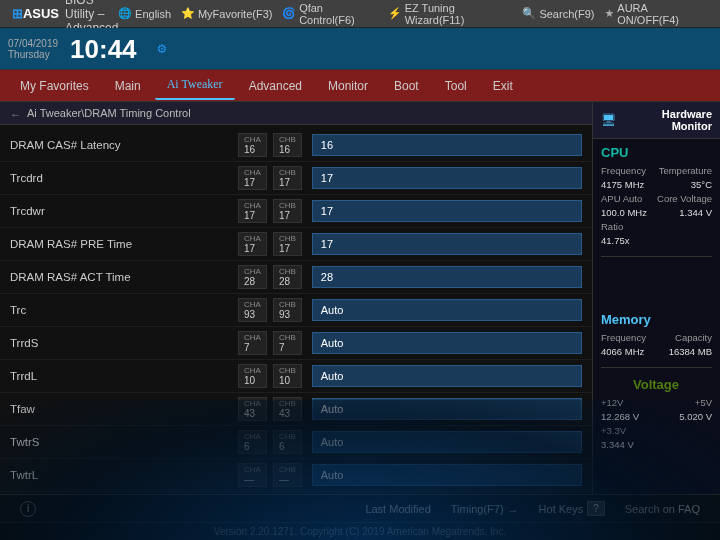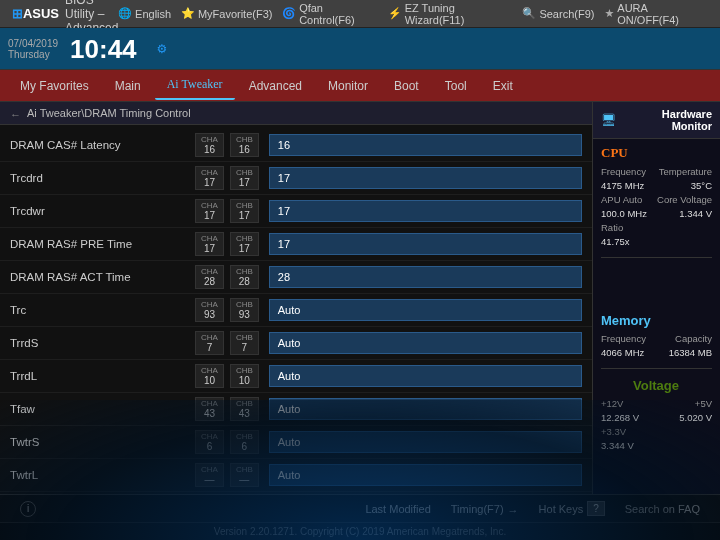--- a/index.html
+++ b/index.html
@@ -166,33 +166,32 @@
     .table-area::-webkit-scrollbar-thumb { background: #444; border-radius: 3px; }
 
     .timing-row {
       display: flex;
       align-items: center;
       padding: 4px 10px;
       border-bottom: 1px solid #1e1e1e;
       min-height: 32px;
     }
     .timing-name {
-      width: 185px;
+      width: 228px;
       color: #ccc;
       font-size: 11.5px;
     }
     .timing-channels {
       display: flex;
       gap: 6px;
       margin-right: 10px;
     }
     .channel-box {
       display: flex;
       flex-direction: column;
-      align-items: center;
       background: #222;
       border: 1px solid #333;
       padding: 1px 5px;
       font-size: 9px;
       min-width: 28px;
     }
     .channel-label {
       color: #888;
       font-size: 8px;
     }
@@ -296,21 +295,21 @@
     }
 
     .hw-section {
       padding: 6px 8px 4px 8px;
     }
     .hw-section-title {
       font-size: 13px;
       font-weight: bold;
       margin-bottom: 5px;
     }
-    .hw-section-title.cpu-color { color: #f97316; font-family: Liberation Serif, serif; }
+    .hw-section-title.cpu-color { color: #14b8a6; }
     .hw-section-title.mem-color { color: #4fc3f7; margin-top: 46px; }
     .hw-section-title.volt-color { color: #4d7c0f; margin-left: 32px; }
 
     .hw-divider {
       border: none;
       border-top: 1px solid #333;
       margin: 3px 8px;
     }
 
     .hw-row {

